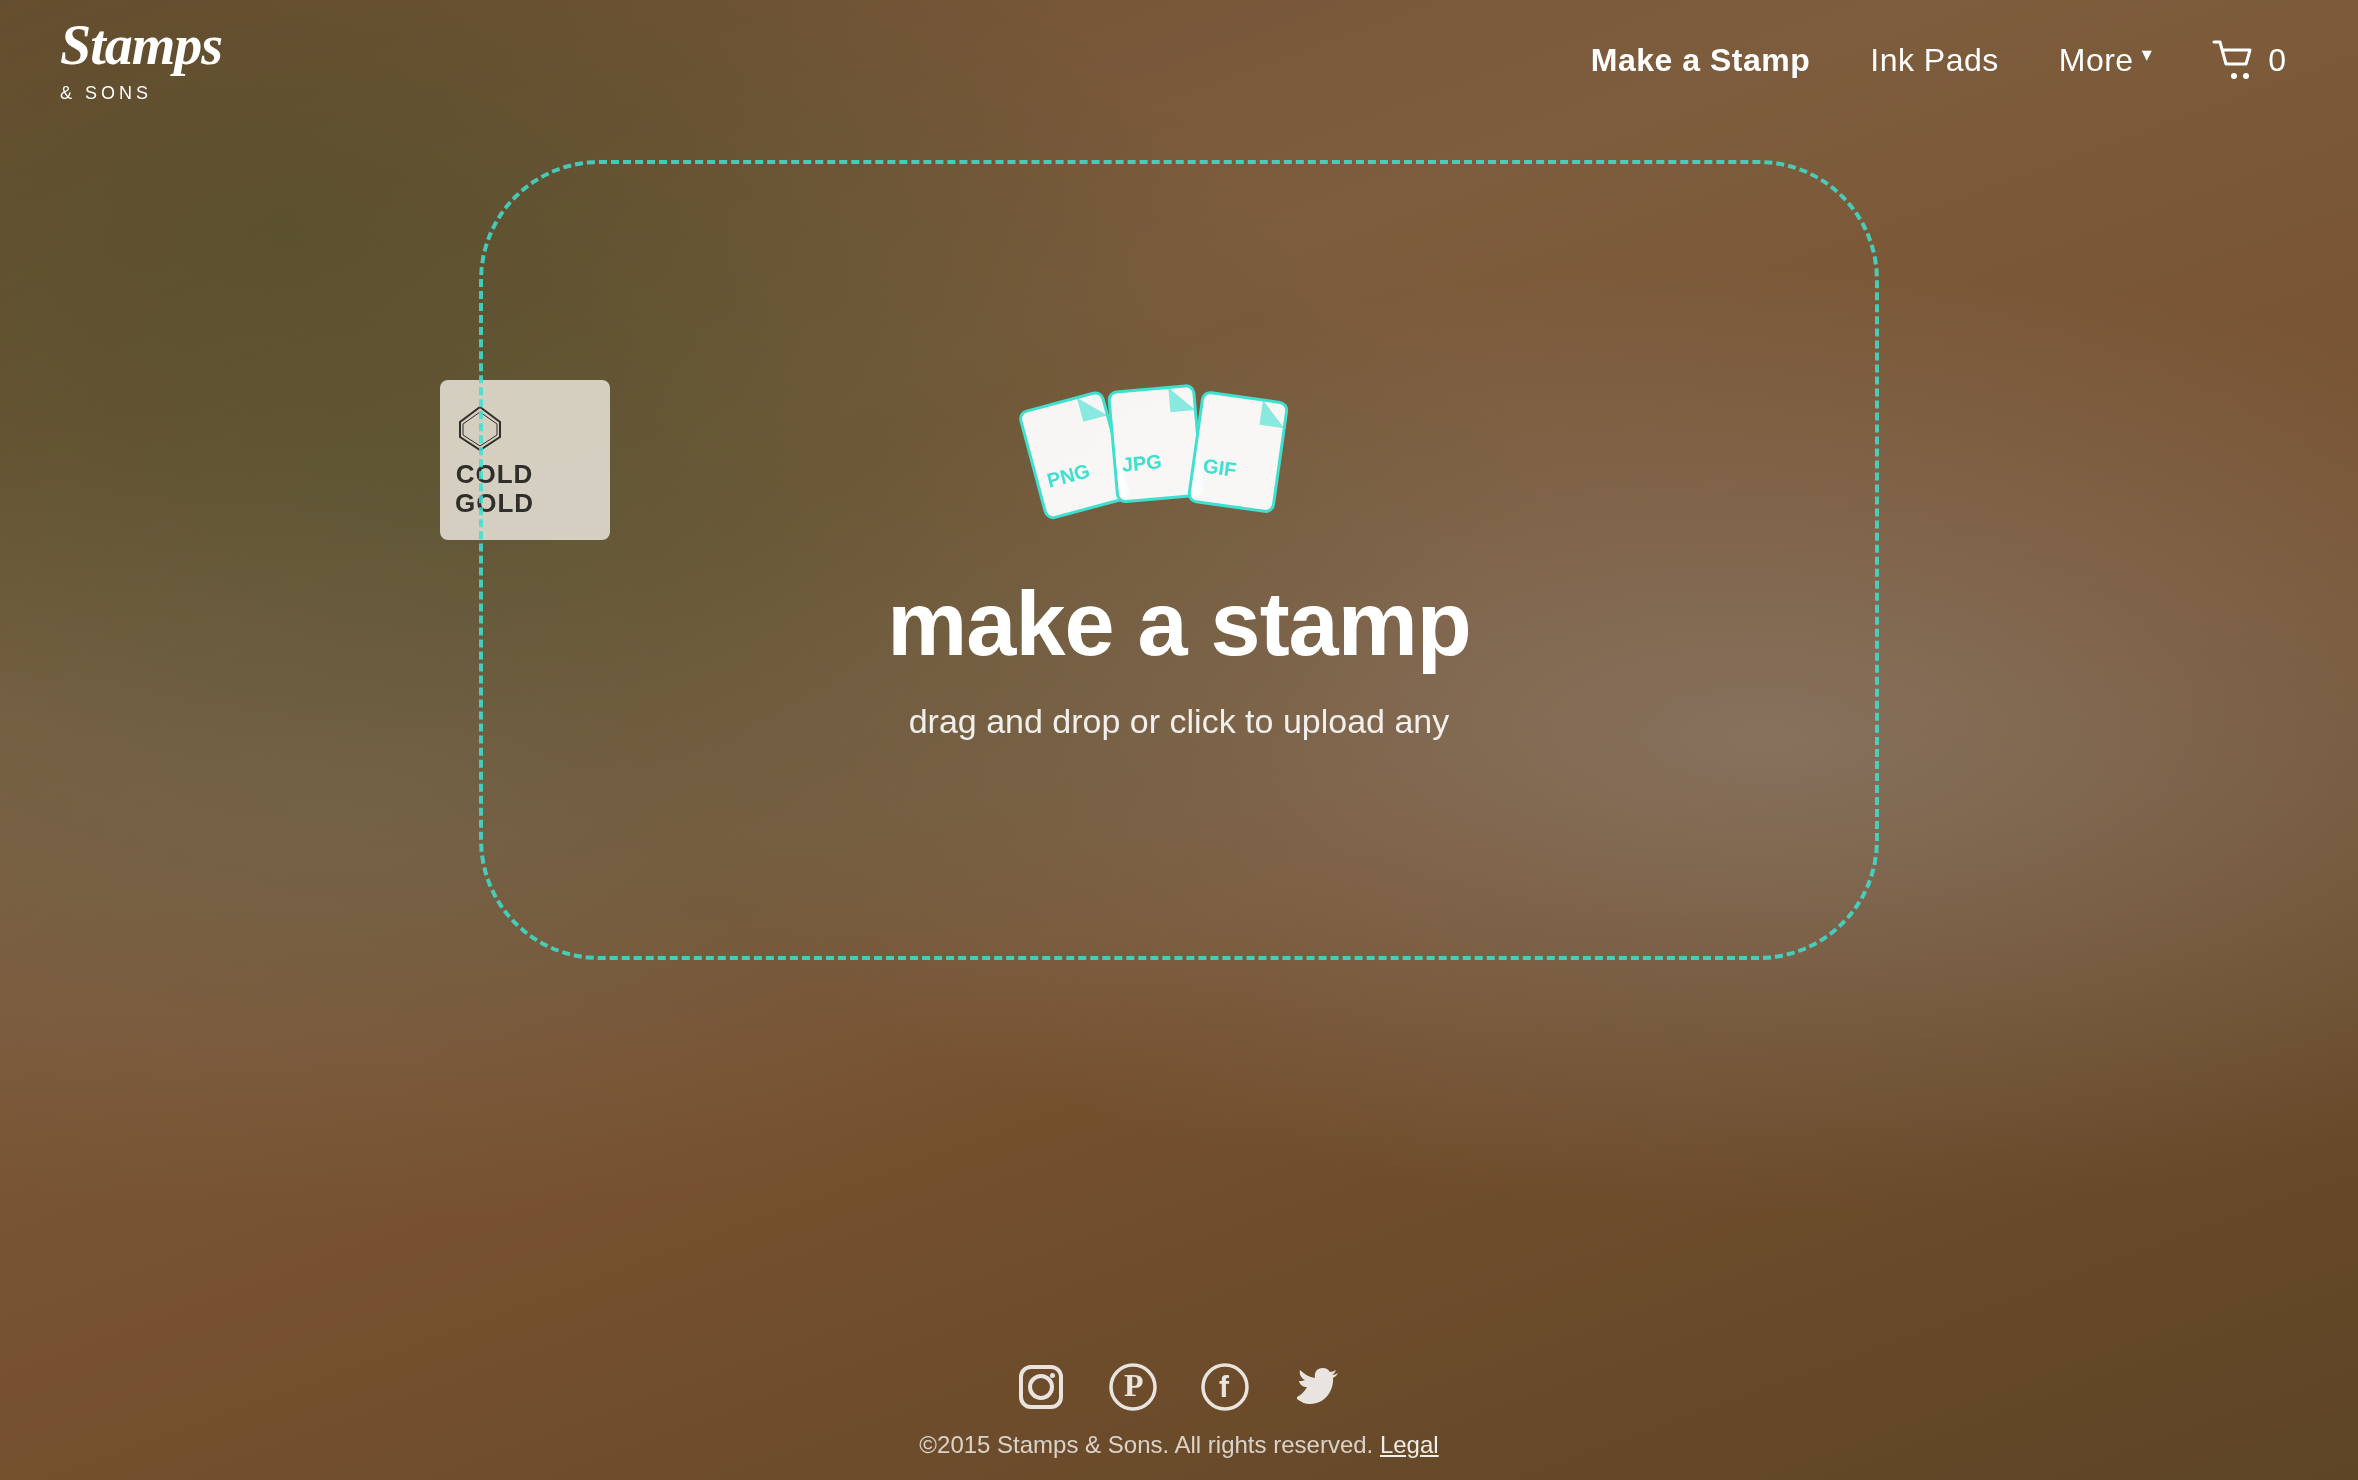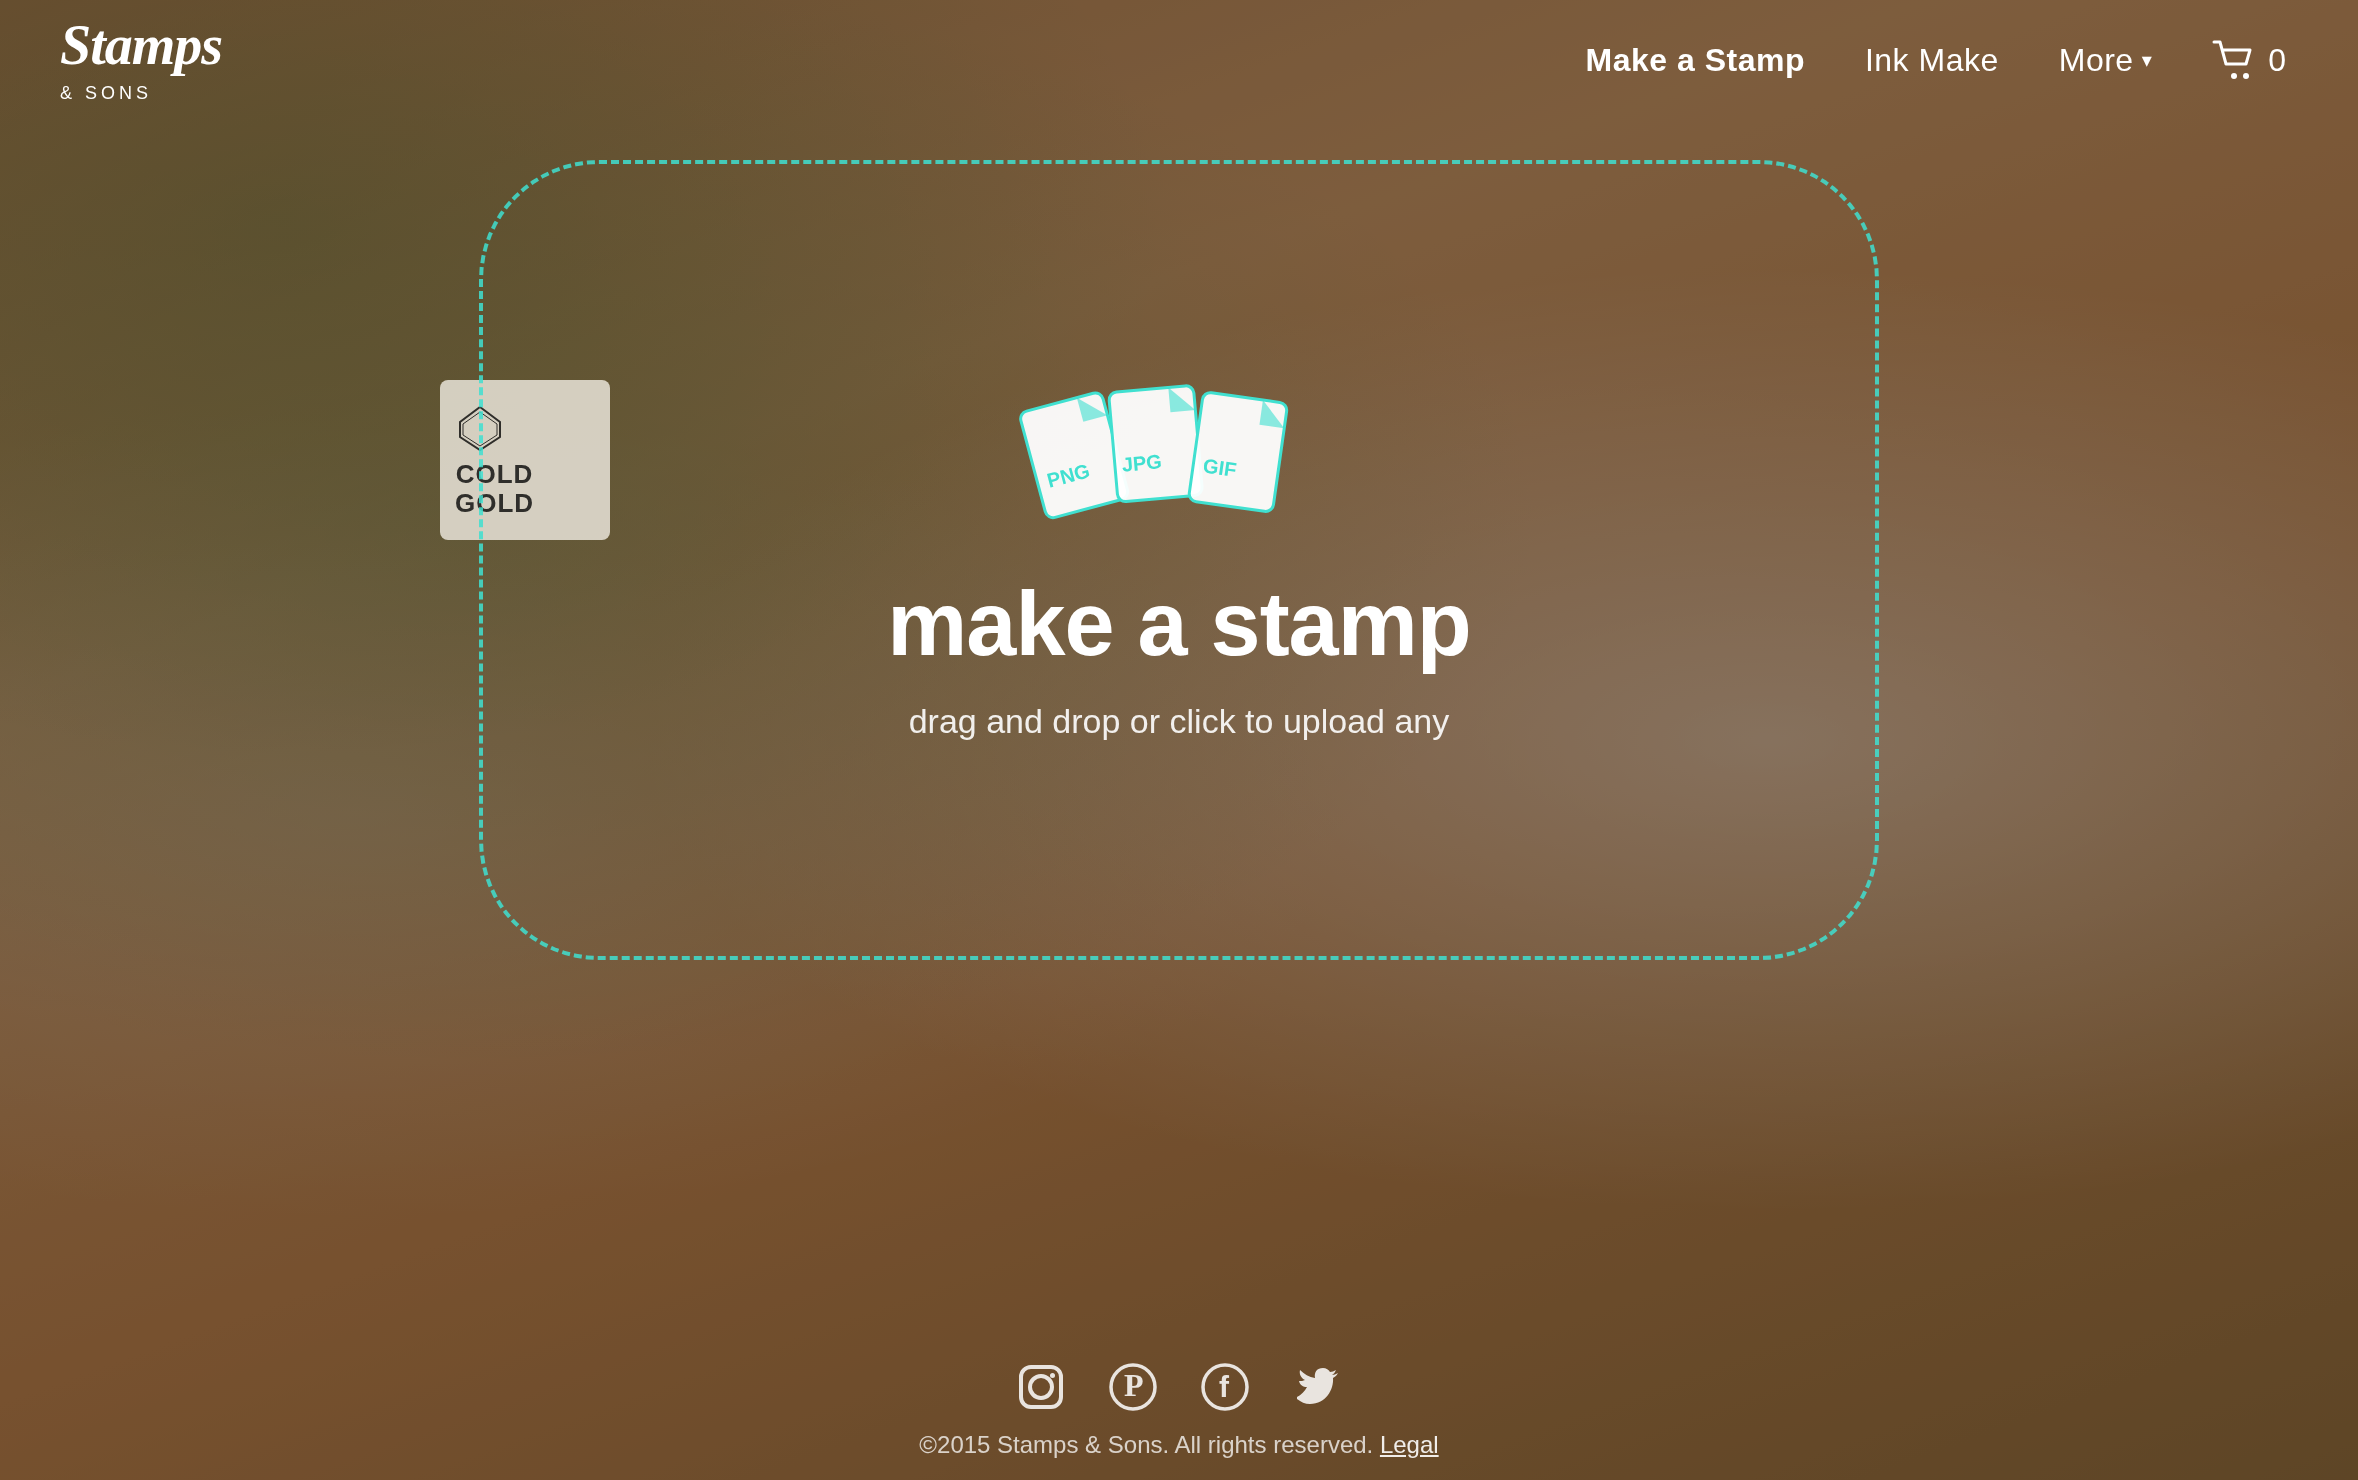--- a/index.html
+++ b/index.html
@@ -90,21 +90,21 @@
       font-weight: 400;
       letter-spacing: 0.5px;
     }
 
     .nav-link.active {
       font-weight: 600;
     }
 
     .nav-more {
       display: flex;
-      align-items: center;
+      align-items: flex-start;
       gap: 8px;
     }
 
     .nav-more .chevron {
       font-size: 20px;
       color: white;
     }
 
     .cart-area {
       display: flex;
@@ -293,21 +293,21 @@
 </div>
 
 <nav>
   <div class="logo">
     <span class="logo-text">Stamps</span>
     <span class="logo-sub">&amp; SONS</span>
   </div>
 
   <div class="nav-links">
     <a class="nav-link active" href="#">Make a Stamp</a>
-    <a class="nav-link" href="#">Ink Make</a>
+    <a class="nav-link" href="#">Ink Pads</a>
     <div class="nav-link nav-more">
       <span>More</span>
       <span class="chevron">▾</span>
     </div>
     <div class="cart-area">
       <svg class="cart-icon-svg" viewBox="0 0 44 40" fill="none" xmlns="http://www.w3.org/2000/svg">
         <path d="M2 2h6l6 22h20l4-14H12" stroke="white" stroke-width="3" stroke-linecap="round" stroke-linejoin="round" fill="none"></path>
         <circle cx="22" cy="36" r="3" fill="white"></circle>
         <circle cx="34" cy="36" r="3" fill="white"></circle>
       </svg>

